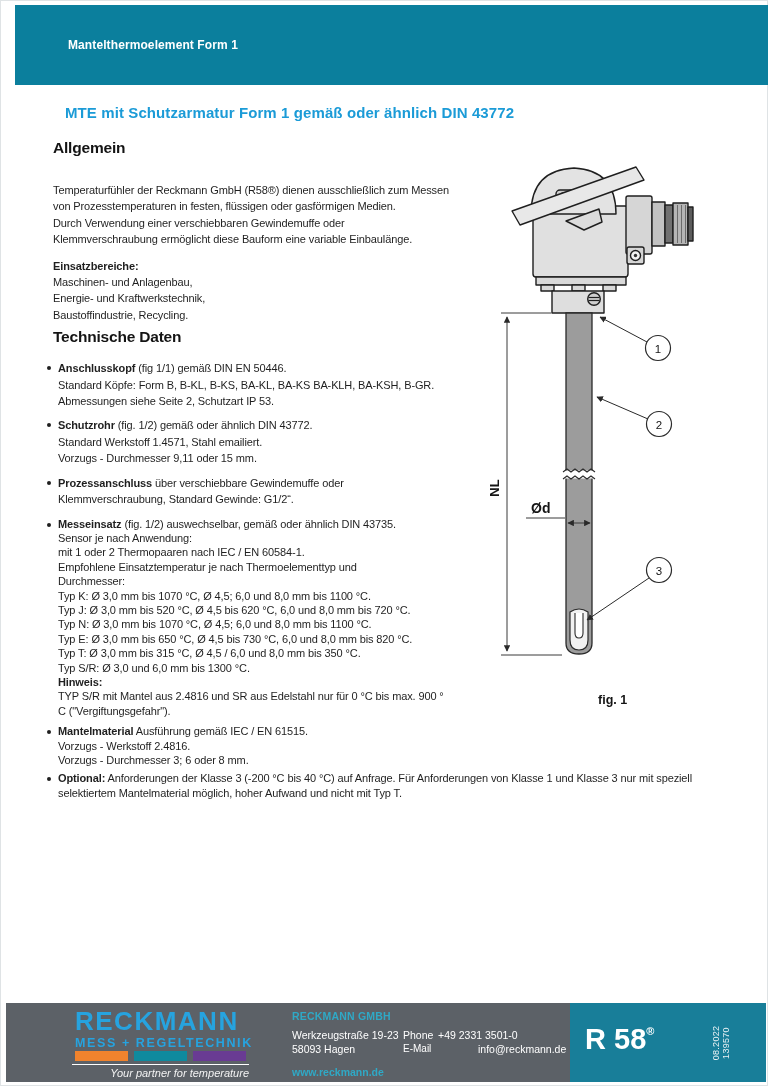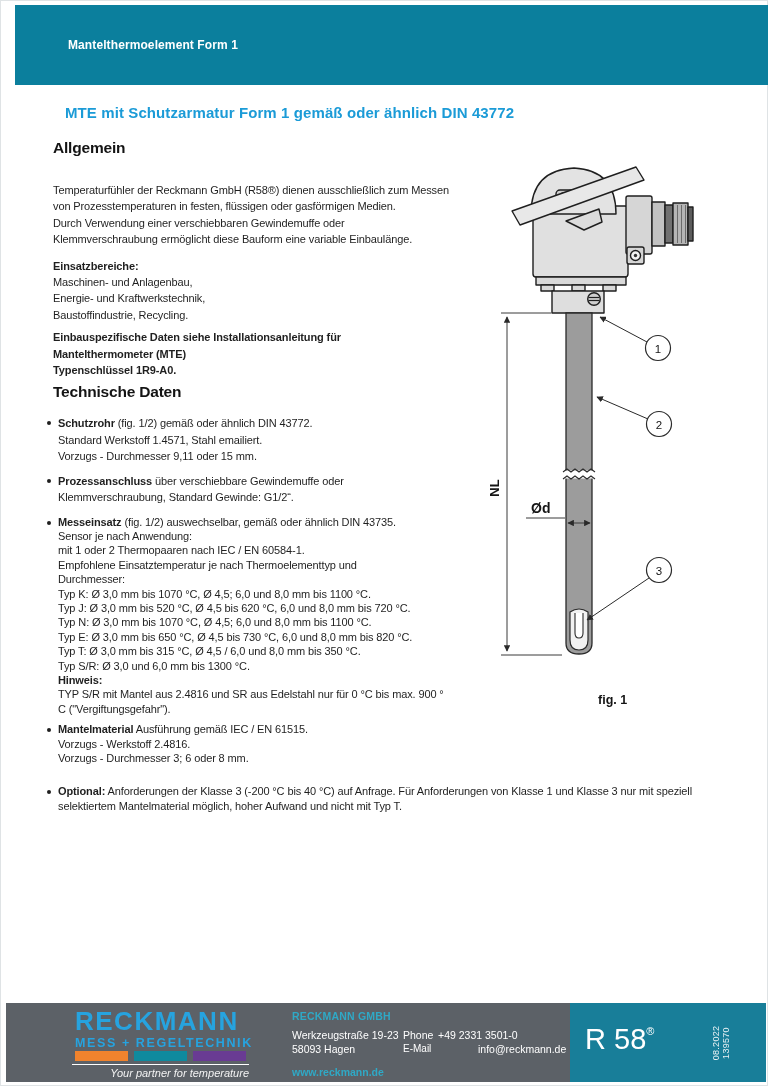--- a/index.html
+++ b/index.html
@@ -29,21 +29,21 @@
   .intro{margin-top:24px;}
   .einsatz{margin-top:10px;}
   .note{margin-top:6px;}
   .tech-h{margin-top:4px;}
   .bullets{margin-top:13px;}
   .bullet{position:relative;padding-left:13px;}
   .bullet .dot{position:absolute;left:2px;top:6px;width:4px;height:4px;border-radius:50%;background:#1f1f1f;}
   .bullet.m8{margin-top:8px;}
   .bullet.m9{margin-top:9px;}
   .bullet.m6{margin-top:6px;}
-  .bullet.m4{margin-top:19px;}
+  .bullet.m4{margin-top:4px;}
   .tight{line-height:14.4px;}
 
   
   .figure-svg{position:absolute;left:0;top:0;pointer-events:none;}
 
   
   .footer-gray{position:absolute;left:6px;top:1003px;width:564px;height:79px;background:#5c6167;}
   .footer-teal{position:absolute;left:570px;top:1003px;width:196px;height:79px;background:#187e99;}
   .logo-name{position:absolute;left:75px;top:1008px;font-size:26px;font-weight:bold;letter-spacing:1.5px;color:#26a3df;line-height:26px;}
   .logo-sub{position:absolute;left:75px;top:1036px;font-size:12.5px;font-weight:bold;letter-spacing:1.6px;color:#26a3df;}
@@ -54,21 +54,21 @@
   .logo-rule{position:absolute;left:72px;top:1064px;width:177px;height:1px;background:#ffffff;}
   .logo-slogan{position:absolute;left:72px;top:1067px;width:177px;text-align:right;font-size:11px;font-style:italic;color:#f2f2f2;}
   .f-company{position:absolute;left:292px;top:1010px;font-size:10.5px;font-weight:bold;color:#2fa9c6;letter-spacing:0.2px;}
   .f-addr1{position:absolute;left:292px;top:1029px;font-size:10.5px;color:#ffffff;}
   .f-addr2{position:absolute;left:292px;top:1043px;font-size:10.5px;color:#ffffff;}
   .f-phlab{position:absolute;left:403px;top:1029px;font-size:10.5px;color:#ffffff;}
   .f-phval{position:absolute;left:438px;top:1029px;font-size:10.5px;color:#ffffff;}
   .f-emlab{position:absolute;left:403px;top:1043px;font-size:10px;color:#ffffff;}
   .f-emval{position:absolute;left:438px;top:1043px;font-size:10.5px;color:#ffffff;padding-left:40px;}
   .f-web{position:absolute;left:292px;top:1066px;font-size:10.5px;font-weight:bold;color:#2fa9c6;}
-  .r58{position:absolute;left:585px;top:1016px;font-size:29px;font-weight:normal;color:#ffffff;line-height:30px;}
+  .r58{position:absolute;left:585px;top:1016px;font-size:29px;font-weight:bold;color:#ffffff;line-height:30px;}
   .r58 sup{font-size:11px;vertical-align:14px;}
   .doc-meta{
     position:absolute;left:701px;top:1033px;width:40px;height:20px;
     transform:rotate(-90deg);transform-origin:center;
     font-size:9px;line-height:10px;color:#e9f2f5;text-align:center;letter-spacing:0.3px;white-space:nowrap;
   }
 </style>
 </head>
 <body>
 
@@ -89,30 +89,31 @@
     <div>Klemmverschraubung ermöglicht diese Bauform eine variable Einbaulänge.</div>
   </div>
 
   <div class="einsatz indent">
     <div class="b">Einsatzbereiche:</div>
     <div>Maschinen- und Anlagenbau,</div>
     <div>Energie- und Kraftwerkstechnik,</div>
     <div>Baustoffindustrie, Recycling.</div>
   </div>
 
-  <div class="note indent b">
-    <div>Einbauspezifische Daten siehe Installationsanleitung für</div>
-    <div>Mantelthermometer (MTE)</div>
-    <div>Typenschlüssel 1R9-A0.</div>
-  </div>
 
   <div class="h1 tech-h">Technische Daten</div>
 
   <div class="bullets">
 
+    <div class="bullet">
+      <span class="dot"></span>
+      <div><span class="b">Anschlusskopf</span><span> (fig 1/1) gemäß DIN EN 50446.</span></div>
+      <div>Standard Köpfe: Form B, B-KL, B-KS, BA-KL, BA-KS BA-KLH, BA-KSH, B-GR.</div>
+      <div>Abmessungen siehe Seite 2, Schutzart IP 53.</div>
+    </div>
 
     <div class="bullet m8">
       <span class="dot"></span>
       <div><span class="b">Schutzrohr</span><span> (fig. 1/2) gemäß oder ähnlich DIN 43772.</span></div>
       <div>Standard Werkstoff 1.4571, Stahl emailiert.</div>
       <div>Vorzugs - Durchmesser 9,11 oder 15 mm.</div>
     </div>
 
     <div class="bullet m8">
       <span class="dot"></span>

